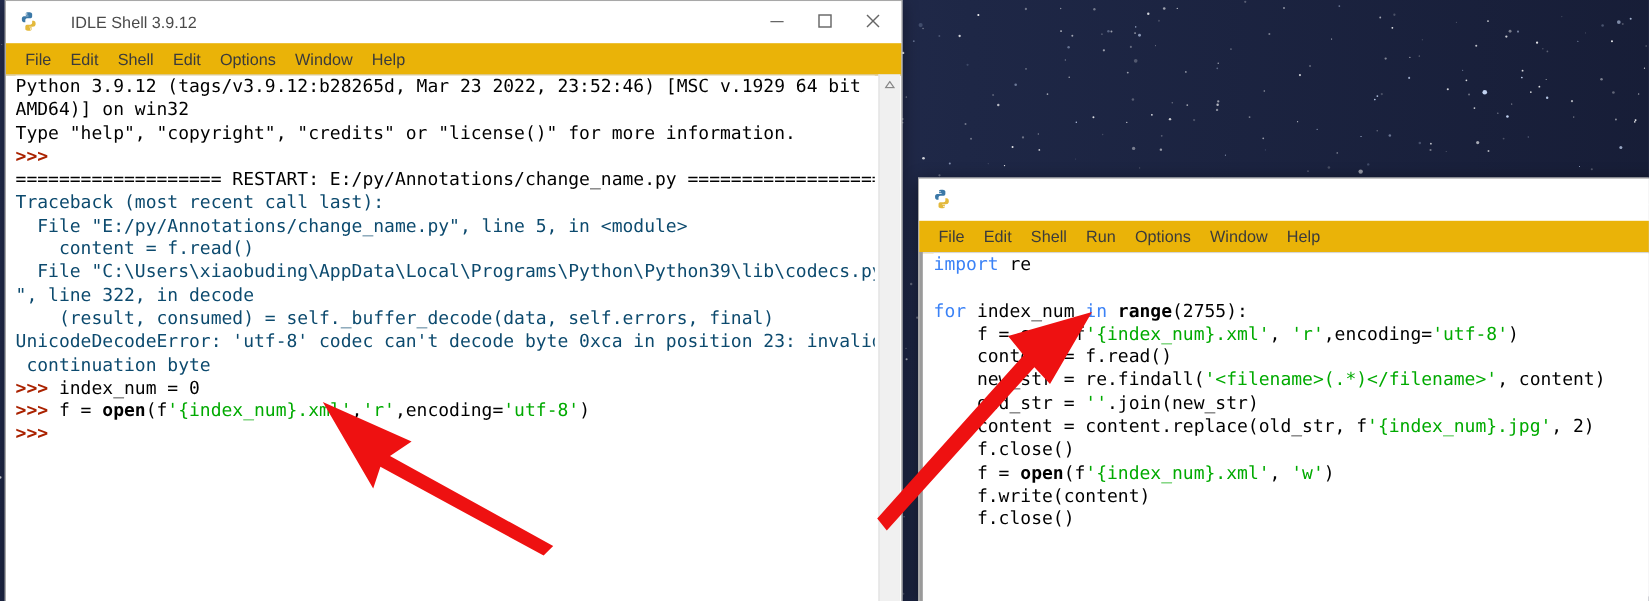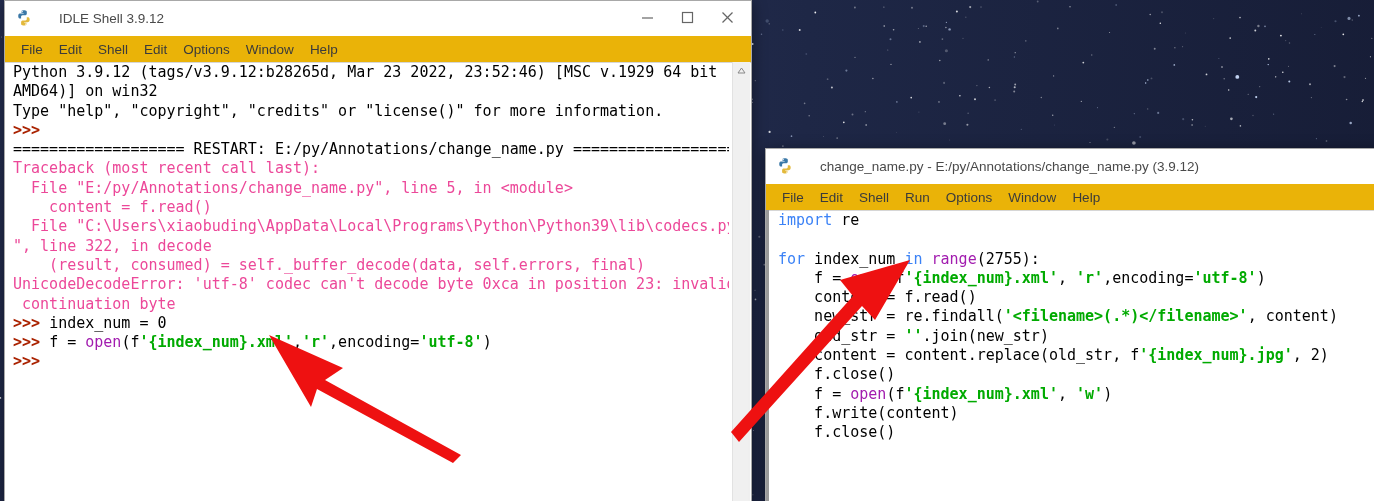--- a/index.html
+++ b/index.html
@@ -33,25 +33,25 @@
   .menubar{height:26px;display:flex;align-items:center;padding-left:8px;
            background:#eab308;border-bottom:1px solid #d6d6d6;}
   .menu-item{font-size:13.5px;color:#3b3b3b;padding:2px 8px;white-space:nowrap;}
 
   
   .codearea{
     font-family:"DejaVu Sans Mono","Liberation Mono",monospace;
     font-size:15px;line-height:19.3px;white-space:pre;color:#000;
     background:#fff;overflow:hidden;
   }
-  .c-err{color:#ec4899;margin-top:23px;}
+  .c-err{color:#0c4a6e;margin-top:23px;}
   .c-prompt{color:#aa2200;font-weight:bold;}
-  .c-str{color:#00aa00;font-weight:bold;}
+  .c-str{color:#00aa00;}
   .c-kw{color:#3b82f6;}
-  .c-builtin{color:#a21caf;}
+  .c-builtin{color:#000000;font-weight:bold;}
   .c-plain{color:#000000;}
 
   
   #shell{left:4px;top:0;width:746px;height:501px;}
   #shell .codearea{position:absolute;left:8px;top:62px;width:716px;height:436px;}
   .vscroll{position:absolute;right:1px;top:61px;width:17px;bottom:1px;background:#f0f0f0;
            border-left:1px solid #e2e2e2;}
   .vscroll .arrow{height:17px;display:flex;align-items:center;justify-content:center;color:#707070;font-size:9px;}
   .vscroll .thumb{position:absolute;left:1px;right:1px;top:18px;height:0px;background:#cdcdcd;}
 
@@ -1224,21 +1224,20 @@
 </div>
 
 <div class="win" id="editor">
   <div class="titlebar">
     <span class="title-ico">
       <svg width="18" height="18" viewBox="0 0 18 18">
         <path d="M8.6 1.2c-2.2 0-2.1 1-2.1 1v1.9h2.2v.5H5.3S3.2 4.4 3.2 7c0 2.6 1.8 2.5 1.8 2.5h1.1V7.8s0-1.6 1.6-1.6h2.6s1.5 0 1.5-1.5V2.7s.2-1.5-3.2-1.5zM7.3 2.1c.3 0 .6.3.6.6s-.3.6-.6.6-.6-.3-.6-.6.3-.6.6-.6z" fill="#3b78a7"></path>
         <path d="M9.3 16.6c2.2 0 2.1-1 2.1-1v-1.9H9.2v-.5h3.4s2.1.2 2.1-2.4c0-2.6-1.8-2.5-1.8-2.5h-1.1v1.7s0 1.6-1.6 1.6H7.6s-1.5 0-1.5 1.5v2s-.2 1.5 3.2 1.5zm1.3-.9a.6.6 0 1 1 0-1.2.6.6 0 0 1 0 1.2z" fill="#e3b93c"></path>
       </svg>
     </span>
-    <span class="title-text">change_name.py - E:/py/Annotations/change_name.py (3.9.12)</span>
   </div>
 
   <div class="menubar" id="editor-menubar">
       <span class="menu-item">File</span>
       <span class="menu-item">Edit</span>
       <span class="menu-item">Shell</span>
       <span class="menu-item">Run</span>
       <span class="menu-item">Options</span>
       <span class="menu-item">Window</span>
       <span class="menu-item">Help</span>

